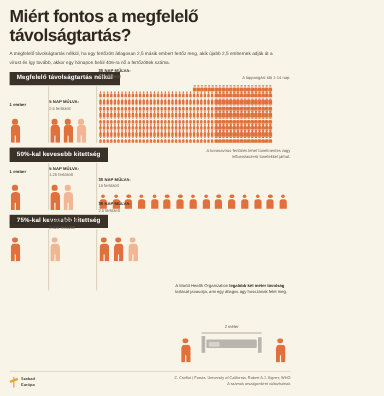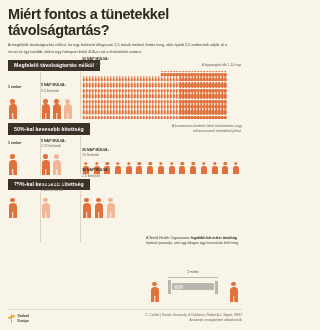--- a/index.html
+++ b/index.html
@@ -137,21 +137,21 @@
     font-size:3.2px; line-height:1.5; color:#6b6054;
   }
   .sep { position:absolute; left:8px; right:8px; height:1px; background:#e4dcca; }
 </style>
 </head>
 <body>
 
 <div class="page">
 
   <div class="hdr">
-    <div class="title">Miért fontos a tünetekkel távolságtartás?</div>
+    <div class="title">Miért fontos a megfelelő távolságtartás?</div>
     <div class="subtitle">A megfelelő távolságtartás nélkül, ha egy fertőzött átlagosan 2,5 másik embert fertőz meg, akik újabb 2,5 embernek adják át a vírust és így tovább, akkor egy hónapon belül 406-ra nő a fertőzöttek száma.</div>
   </div>
 
   <div class="section" style="margin-top:5px;">
     <div class="bar-row">
       <div class="bar">Megfelelő távolságtartás nélkül</div>
       <div class="bar-note">A lappangási idő 1-14 nap.</div>
     </div>
     <div class="sec-body s1">
       <div class="colwrap">

